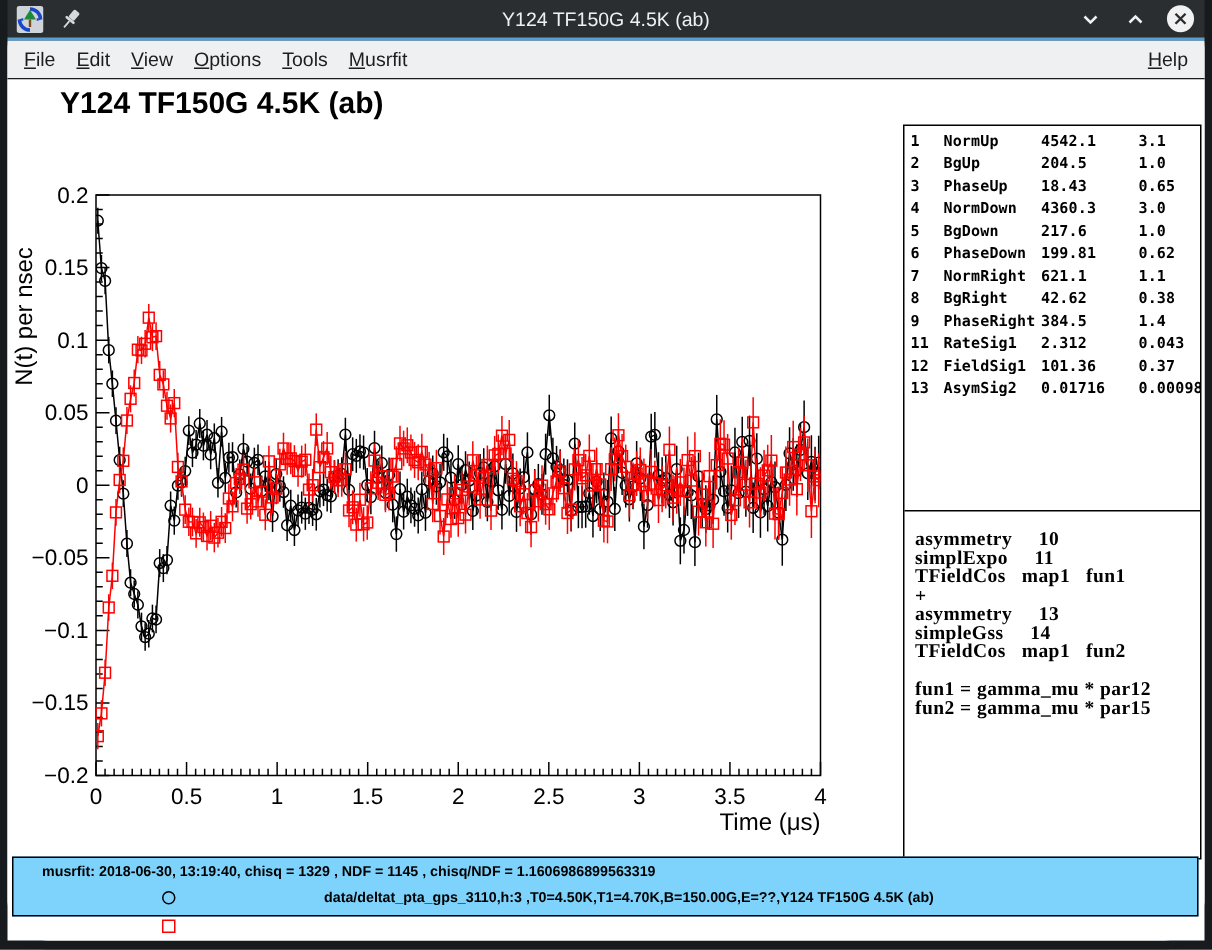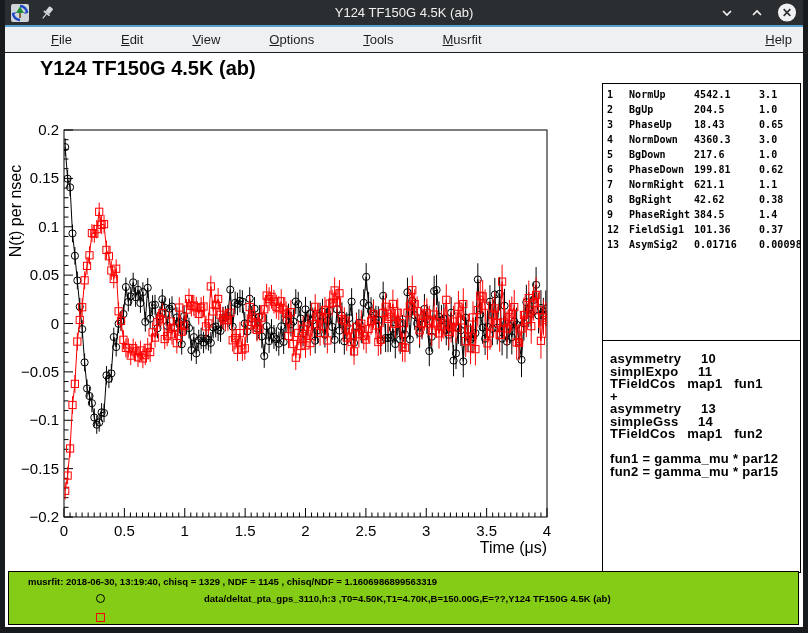--- a/index.html
+++ b/index.html
@@ -11,40 +11,40 @@
   .titlebar{height:27px;background:#2a2e31;border-bottom:2px solid #569fd0;
             display:flex;align-items:center;padding:0 6px;position:relative;}
   .titlebar .title{position:absolute;left:0;right:0;text-align:center;color:#eff0f1;
                    font-size:13px;pointer-events:none;}
   .tb-icon{width:18px;height:18px;margin-right:9px;flex:0 0 auto;}
   .win-controls{margin-left:auto;display:flex;align-items:center;gap:10px;}
   .win-btn{width:20px;height:20px;display:flex;align-items:center;justify-content:center;}
   
   .menubar{height:26px;background:#eff0f1;border-bottom:1px solid #1a1d1f;
            display:flex;align-items:center;font-size:13px;color:#1b1e20;padding:0 4px;}
-  .menu-item{padding:0 7px;line-height:25px;margin-left:35px;}
+  .menu-item{padding:0 7px;line-height:25px;}
   .menu-item .mn{text-decoration:underline;}
   .menu-help{margin-left:auto;}
   
   .main{position:relative;background:#ffffff;height:574px;width:798px;overflow:hidden;}
   .plot-svg{position:absolute;left:0;top:0;}
   
   .side-box{position:absolute;left:597px;top:30px;width:199px;height:490px;
             border:1.5px solid #000;background:#fff;}
   .param-section{height:257px;border-bottom:1.5px solid #000;padding:3px 0 0 4px;
                  font-family:"DejaVu Sans Mono",monospace;font-weight:bold;font-size:10px;
                  letter-spacing:0.1px;color:#000;overflow:hidden;}
   .param-row{display:grid;grid-template-columns:22px 65px 65px auto;height:15px;line-height:15px;white-space:nowrap;}
-  .theory-section{padding:12px 0 0 7px;font-family:Liberation Sans, sans-serif;font-weight:bold;
+  .theory-section{padding:12px 0 0 7px;font-family:Liberation Serif, serif;font-weight:bold;
                   font-size:13px;line-height:12.5px;letter-spacing:0.3px;white-space:pre;color:#000;overflow:visible;}
   
-  .status-box{position:absolute;left:3px;top:518px;width:791px;height:54px;
-              border:1.5px solid #000;background:#84cc16;font-weight:bold;color:#000;}
+  .status-box{position:absolute;left:3px;top:518px;width:791px;height:40px;
+              border:1.5px solid #000;background:#7dd3fc;font-weight:bold;color:#000;}
   .fit-info{position:absolute;left:19px;top:4px;font-size:9.5px;white-space:nowrap;}
-  .lg-row{position:absolute;left:0;height:12px;right:0;}
+  .lg-row{position:absolute;left:12px;height:12px;right:0;}
   .lg-marker{position:absolute;left:87px;top:1px;width:9px;height:9px;background:transparent;}
   .lg-circle{border:1.5px solid #000;border-radius:50%;}
   .lg-square{border:1.5px solid #ff0000;}
   .lg-label{position:absolute;left:195px;top:0;font-size:9.5px;white-space:nowrap;}
 </style>
 </head>
 <body>
 
 <div class="window">
 
@@ -1105,20 +1105,26 @@
             <span>42.62</span>
             <span>0.38</span>
           </div>
           <div class="param-row">
             <span>9</span>
             <span>PhaseRight</span>
             <span>384.5</span>
             <span>1.4</span>
           </div>
           <div class="param-row">
+            <span>11</span>
+            <span>RateSig1</span>
+            <span>2.312</span>
+            <span>0.043</span>
+          </div>
+          <div class="param-row">
             <span>12</span>
             <span>FieldSig1</span>
             <span>101.36</span>
             <span>0.37</span>
           </div>
           <div class="param-row">
             <span>13</span>
             <span>AsymSig2</span>
             <span>0.01716</span>
             <span>0.00098</span>

